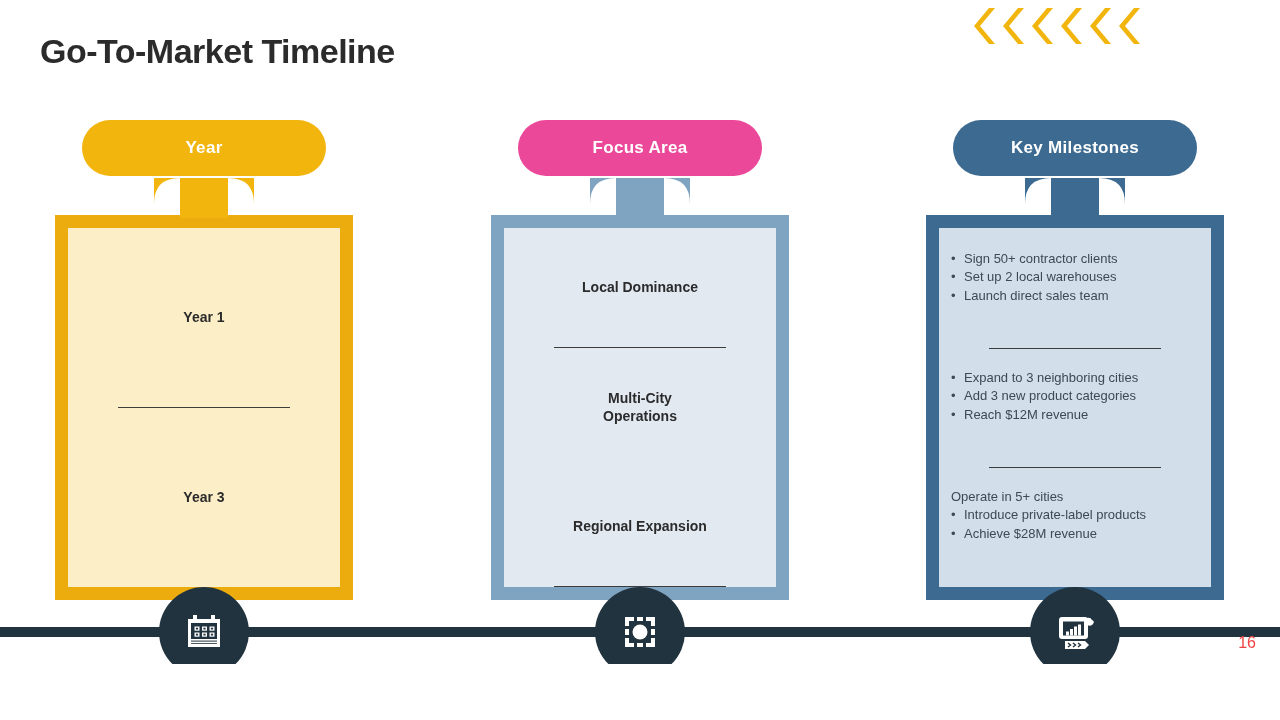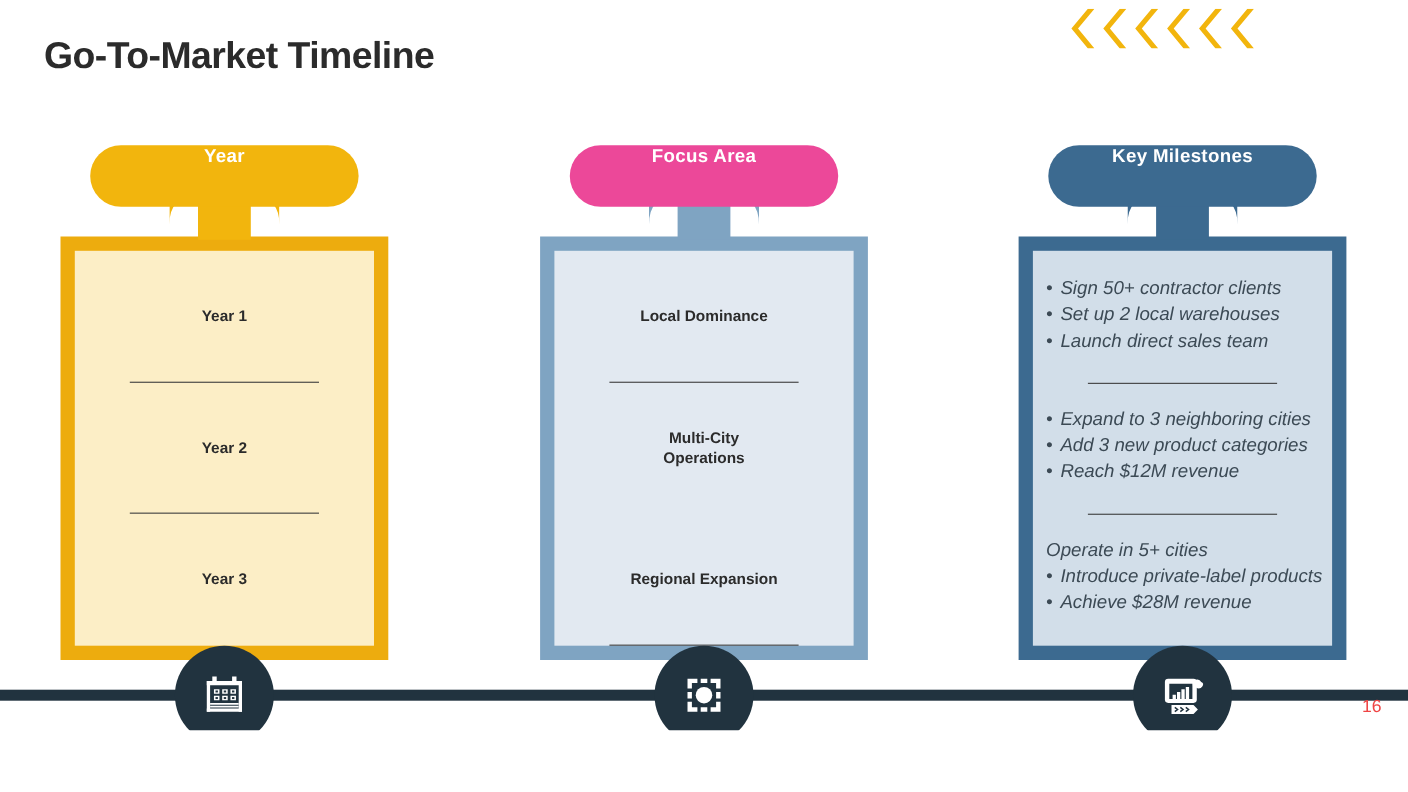--- a/index.html
+++ b/index.html
@@ -61,28 +61,28 @@
     width: 340px;
     height: 720px;
   }
   #column-year      { left: 34px; }
   #column-focus     { left: 470px; }
   #column-milestone { left: 905px; }
 
   
   .col-header {
     position: absolute;
-    top: 132px;
+    top: 120px;
     left: 50%;
     transform: translateX(-50%);
     width: 244px;
     height: 56px;
     border-radius: 28px;
     display: flex;
-    align-items: flex-start;
+    align-items: center;
     justify-content: center;
     z-index: 3;
   }
   .col-header-label {
     color: #ffffff;
     font-size: 17px;
     font-weight: bold;
     letter-spacing: 0.3px;
     white-space: nowrap;
   }
@@ -161,27 +161,26 @@
     align-items: flex-start;
     justify-content: flex-start;
     padding: 0 0 0 12px;
   }
   .bullet-list {
     margin: 0;
     padding: 0;
     list-style: none;
   }
   .bullet-item {
-    font-size: 17px;
+    font-size: 13px;
     color: #3c4a55;
     line-height: 1.42;
     white-space: nowrap;
     padding-left: 13px;
     position: relative;
-    font-style: italic;
   }
   .bullet-item.has-bullet::before {
     content: "\2022";
     position: absolute;
     left: 0;
     top: 0;
   }
   .bullet-item.no-bullet {
     padding-left: 0;
   }
@@ -249,24 +248,20 @@
       <div class="neck-shoulder" style="right: calc(50% + 24px);"><svg width="26" height="26" viewBox="0 0 26 26">
           <path d="M0 0 L26 0 Q0 0 0 26 Z" fill="#F2B50D"></path>
         </svg></div>
       <div class="neck-shoulder" style="left: calc(50% + 24px);"><svg width="26" height="26" viewBox="0 0 26 26">
           <path d="M26 0 L0 0 Q26 0 26 26 Z" fill="#F2B50D"></path>
         </svg></div>
       <div class="col-frame" style="background: rgb(237, 172, 14);">
         <div class="col-panel" style="background: rgb(252, 238, 198);">
           <div class="cell">
             <div class="cell-text">Year 1</div>
-            <div class="cell-divider" style="background: rgb(60, 60, 60);"></div>
-          </div>
-          <div class="cell">
-            <div class="cell-text">Year 2</div>
             <div class="cell-divider" style="background: rgb(60, 60, 60);"></div>
           </div>
           <div class="cell">
             <div class="cell-text">Year 3</div>
           </div>
         </div>
       </div>
       <div class="col-icon">
         <svg width="46" height="46" viewBox="0 0 46 46">
           <path d="M12 6 h4 v6 h-4 Z" fill="#ffffff"></path>

